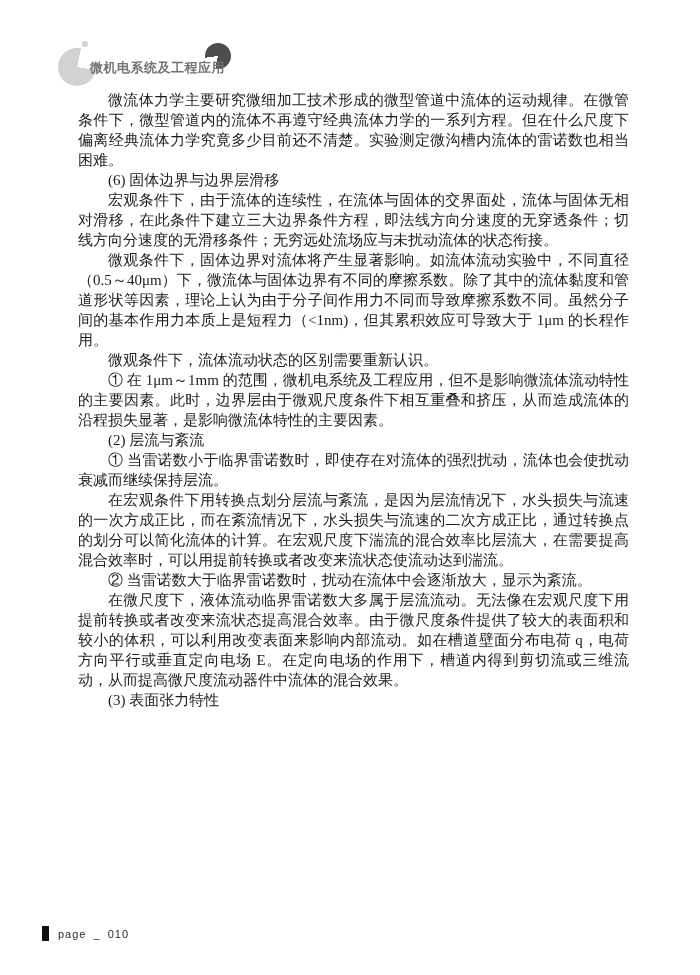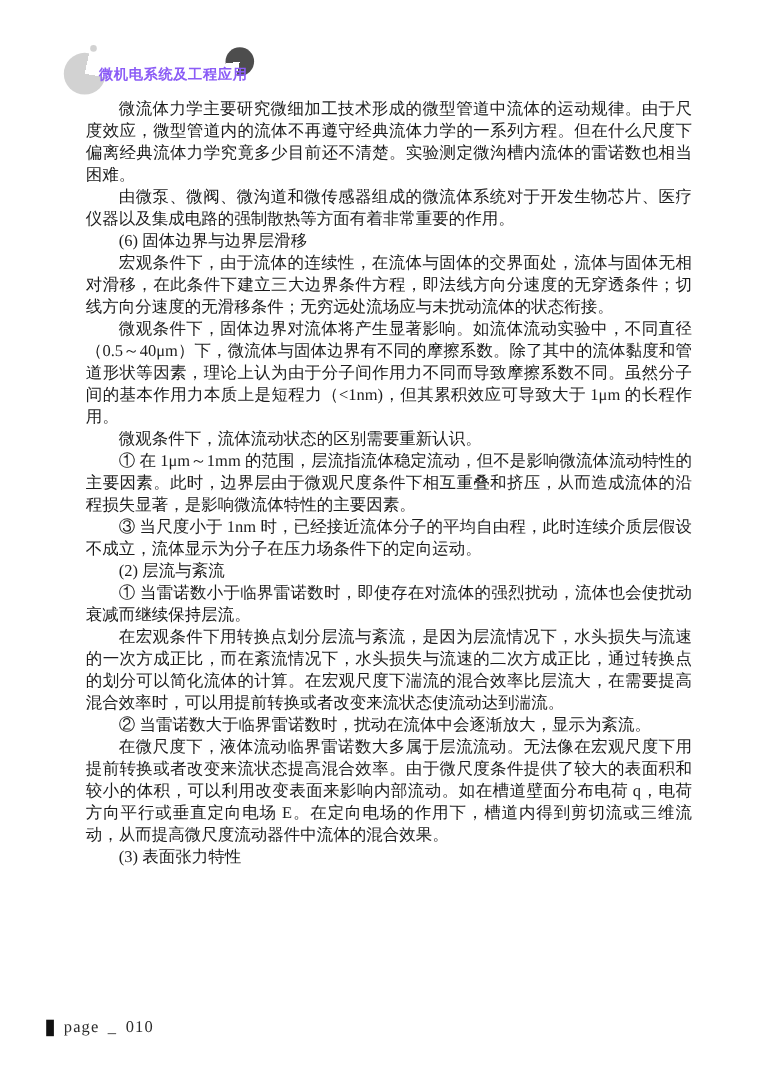--- a/index.html
+++ b/index.html
@@ -40,21 +40,21 @@
     border-radius: 50%;
     background: var(--logo-light, #d2d2d2);
   }
   .header-title {
     position: absolute;
     left: 32px; top: 11px;
     font-family: "Liberation Sans", "DejaVu Sans", sans-serif;
     font-size: 13px;
     font-weight: bold;
     letter-spacing: 0.5px;
-    color: #8b5cf6;
+    color: #737373;
     white-space: nowrap;
     z-index: 2;
   }
   .logo-right {
     position: absolute;
     left: 147px; top: -5px;
     width: 26px; height: 26px;
     border-radius: 50%;
     background: conic-gradient(
       var(--logo-dark, #4d4d4d) 0deg 192deg,
@@ -90,47 +90,45 @@
     align-items: center;
   }
   .footer-bar {
     display: inline-block;
     width: 7px;
     height: 15px;
     background: #111111;
     margin-right: 9px;
   }
   .footer-text {
-    font-family: Liberation Serif, serif;
-    font-size: 15px;
+    font-family: Liberation Sans, sans-serif;
+    font-size: 11px;
     letter-spacing: 1px;
     word-spacing: 3px;
     color: #2a2a2a;
   }
 </style>
 </head>
 <body>
 
 <div class="page">
 
   <header class="page-header">
     <span class="logo-left"></span>
     <span class="header-title">微机电系统及工程应用</span>
     <span class="logo-right"></span>
   </header>
 
   <main class="page-body" id="paragraphs">
-      <p class="para body">微流体力学主要研究微细加工技术形成的微型管道中流体的运动规律。由于尺度效应，微型管道内的流体不再遵守经典流体力学的一系列方程。但在什么尺度下偏离经典流体力学究竟多少目前还不清楚。实验测定微沟槽内流体的雷诺数也相当困难。</p>
-      <p class="para body">由微泵、微阀、微沟道和微传感器组成的微流体系统对于开发生物芯片、医疗仪器以及集成电路的强制散热等方面有着非常重要的作用。</p>
+      <p class="para body">微流体力学主要研究微细加工技术形成的微型管道中流体的运动规律。在微管条件下，微型管道内的流体不再遵守经典流体力学的一系列方程。但在什么尺度下偏离经典流体力学究竟多少目前还不清楚。实验测定微沟槽内流体的雷诺数也相当困难。</p>
       <p class="para heading">(6) 固体边界与边界层滑移</p>
       <p class="para body">宏观条件下，由于流体的连续性，在流体与固体的交界面处，流体与固体无相对滑移，在此条件下建立三大边界条件方程，即法线方向分速度的无穿透条件；切线方向分速度的无滑移条件；无穷远处流场应与未扰动流体的状态衔接。</p>
       <p class="para body">微观条件下，固体边界对流体将产生显著影响。如流体流动实验中，不同直径（0.5～40μm）下，微流体与固体边界有不同的摩擦系数。除了其中的流体黏度和管道形状等因素，理论上认为由于分子间作用力不同而导致摩擦系数不同。虽然分子间的基本作用力本质上是短程力（&lt;1nm)，但其累积效应可导致大于 1μm 的长程作用。</p>
       <p class="para body">微观条件下，流体流动状态的区别需要重新认识。</p>
-      <p class="para list-item">① 在 1μm～1mm 的范围，层流指流体稳定流动，但不是影响微流体流动特性的主要因素。此时，边界层由于微观尺度条件下相互重叠和挤压，从而造成流体的沿程损失显著，是影响微流体特性的主要因素。</p>
-      <p class="para list-item">③ 当尺度小于 1nm 时，已经接近流体分子的平均自由程，此时连续介质层假设不成立，流体显示为分子在压力场条件下的定向运动。</p>
+      <p class="para list-item">① 在 1μm～1mm 的范围，微机电系统及工程应用，但不是影响微流体流动特性的主要因素。此时，边界层由于微观尺度条件下相互重叠和挤压，从而造成流体的沿程损失显著，是影响微流体特性的主要因素。</p>
       <p class="para heading">(2) 层流与紊流</p>
       <p class="para list-item">① 当雷诺数小于临界雷诺数时，即使存在对流体的强烈扰动，流体也会使扰动衰减而继续保持层流。</p>
       <p class="para body">在宏观条件下用转换点划分层流与紊流，是因为层流情况下，水头损失与流速的一次方成正比，而在紊流情况下，水头损失与流速的二次方成正比，通过转换点的划分可以简化流体的计算。在宏观尺度下湍流的混合效率比层流大，在需要提高混合效率时，可以用提前转换或者改变来流状态使流动达到湍流。</p>
       <p class="para list-item">② 当雷诺数大于临界雷诺数时，扰动在流体中会逐渐放大，显示为紊流。</p>
       <p class="para body">在微尺度下，液体流动临界雷诺数大多属于层流流动。无法像在宏观尺度下用提前转换或者改变来流状态提高混合效率。由于微尺度条件提供了较大的表面积和较小的体积，可以利用改变表面来影响内部流动。如在槽道壁面分布电荷 q，电荷方向平行或垂直定向电场 E。在定向电场的作用下，槽道内得到剪切流或三维流动，从而提高微尺度流动器件中流体的混合效果。</p>
       <p class="para heading">(3) 表面张力特性</p>
     </main>
 
   <footer class="page-footer">
     <span class="footer-bar"></span>

